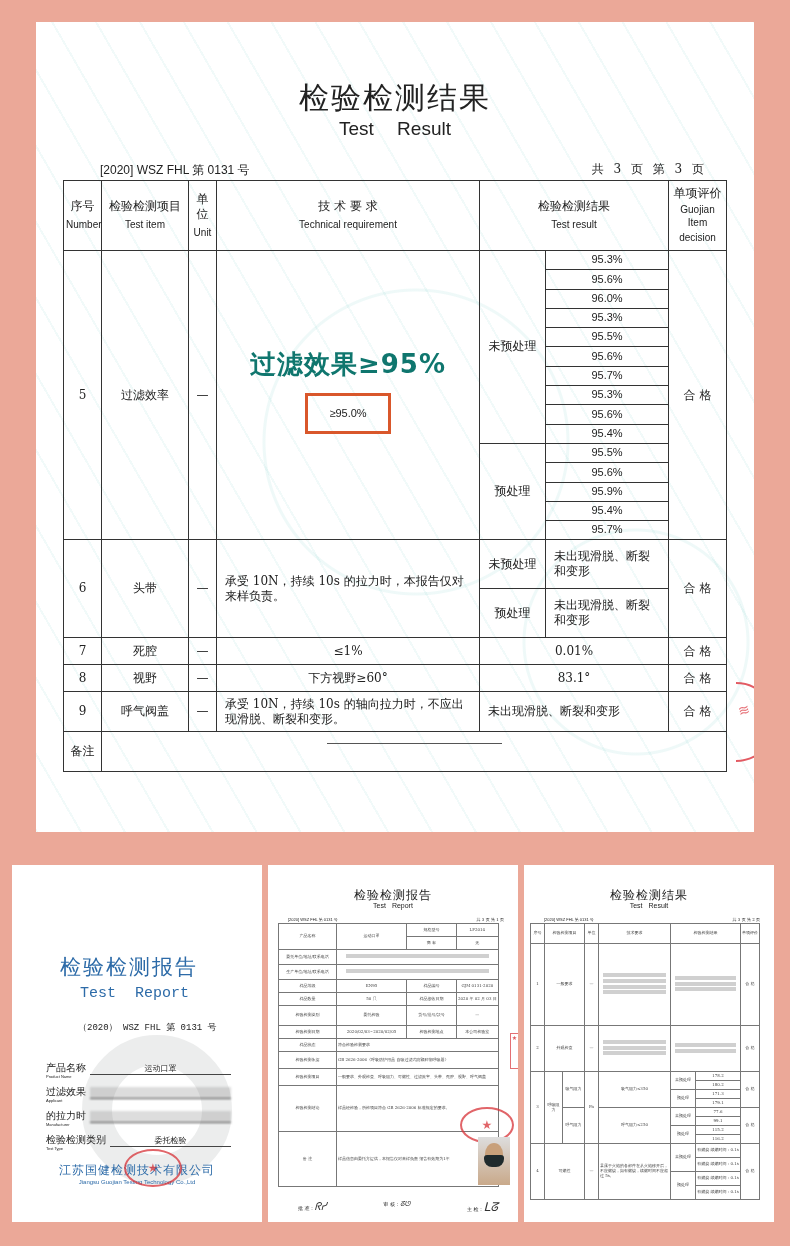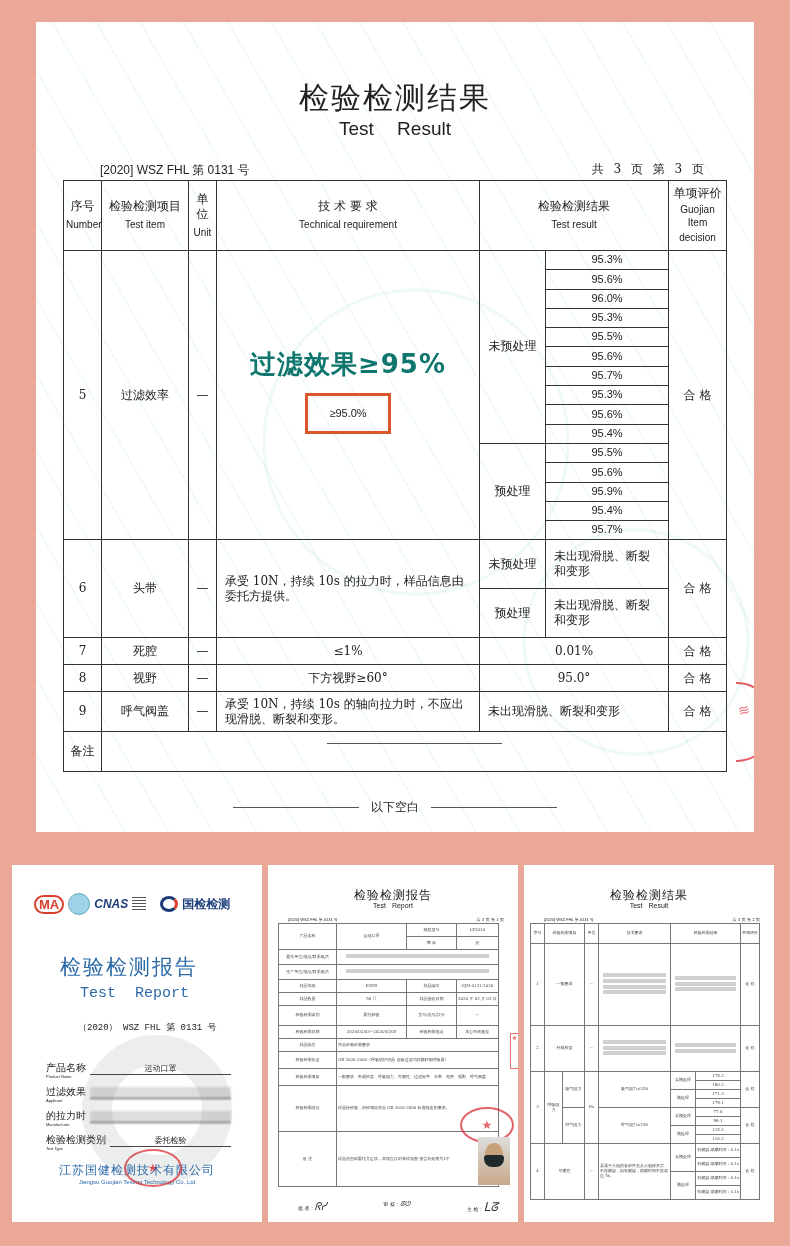--- a/index.html
+++ b/index.html
@@ -260,21 +260,21 @@
           <td class="val">95.4%</td>
         </tr>
     <tr>
           <td class="val">95.7%</td>
         </tr>
 
     <tr style="height:49px">
       <td rowspan="2">6</td>
       <td rowspan="2">头带</td>
       <td rowspan="2">—</td>
-      <td rowspan="2" class="left-text">承受 10N，持续 10s 的拉力时，样品信息由委托方提供。</td>
+      <td rowspan="2" class="left-text">承受 10N，持续 10s 的拉力时，本报告仅对来样负责。</td>
       <td>未预处理</td>
       <td class="left-text">未出现滑脱、断裂和变形</td>
       <td rowspan="2">合 格</td>
     </tr>
     <tr style="height:49px">
       <td>预处理</td>
       <td class="left-text">未出现滑脱、断裂和变形</td>
     </tr>
 
     <tr style="height:27px">
@@ -284,21 +284,21 @@
       <td>≤1%</td>
       <td colspan="2">0.01%</td>
       <td>合 格</td>
     </tr>
 
     <tr style="height:27px">
       <td>8</td>
       <td>视野</td>
       <td>—</td>
       <td>下方视野≥60°</td>
-      <td colspan="2">95.0°</td>
+      <td colspan="2">83.1°</td>
       <td>合 格</td>
     </tr>
 
     <tr style="height:40px">
       <td>9</td>
       <td>呼气阀盖</td>
       <td>—</td>
       <td class="left-text">承受 10N，持续 10s 的轴向拉力时，不应出现滑脱、断裂和变形。</td>
       <td colspan="2" class="left-text">未出现滑脱、断裂和变形</td>
       <td>合 格</td>
@@ -306,39 +306,26 @@
 
     <tr style="height:40px">
       <td>备注</td>
       <td colspan="6">
             <span class="remark-line"></span>
           </td>
     </tr>
   </tbody>
     </table>
 
-  <div class="blank-line">
-    <span class="line"></span>
-    <span>以下空白</span>
-    <span class="line"></span>
-  </div>
 
   <div class="stamp-arc"></div>
   <div class="stamp-glyph">≋</div>
 </div>
 
 <div class="thumb thumb-1">
-  <div class="logos">
-    <span class="logo-ma">MA</span>
-    <span class="logo-ilac"></span>
-    <span class="logo-cnas">CNAS</span>
-    <span class="logo-cnas-txt"></span>
-    <span class="logo-gj-mark"></span>
-    <span class="logo-gj">国检检测</span>
-  </div>
   <div class="cover-title">检验检测报告</div>
   <div class="cover-sub">Test Report</div>
   <div class="cover-no">（2020） WSZ FHL 第 0131 号</div>
   <div class="cover-bg-logo"></div>
   <div class="cover-fields">
     <div class="cover-field">
       <span class="label">产品名称</span>
         <span class="en">Product Name</span>
       <span class="value">运动口罩</span>
     </div>

